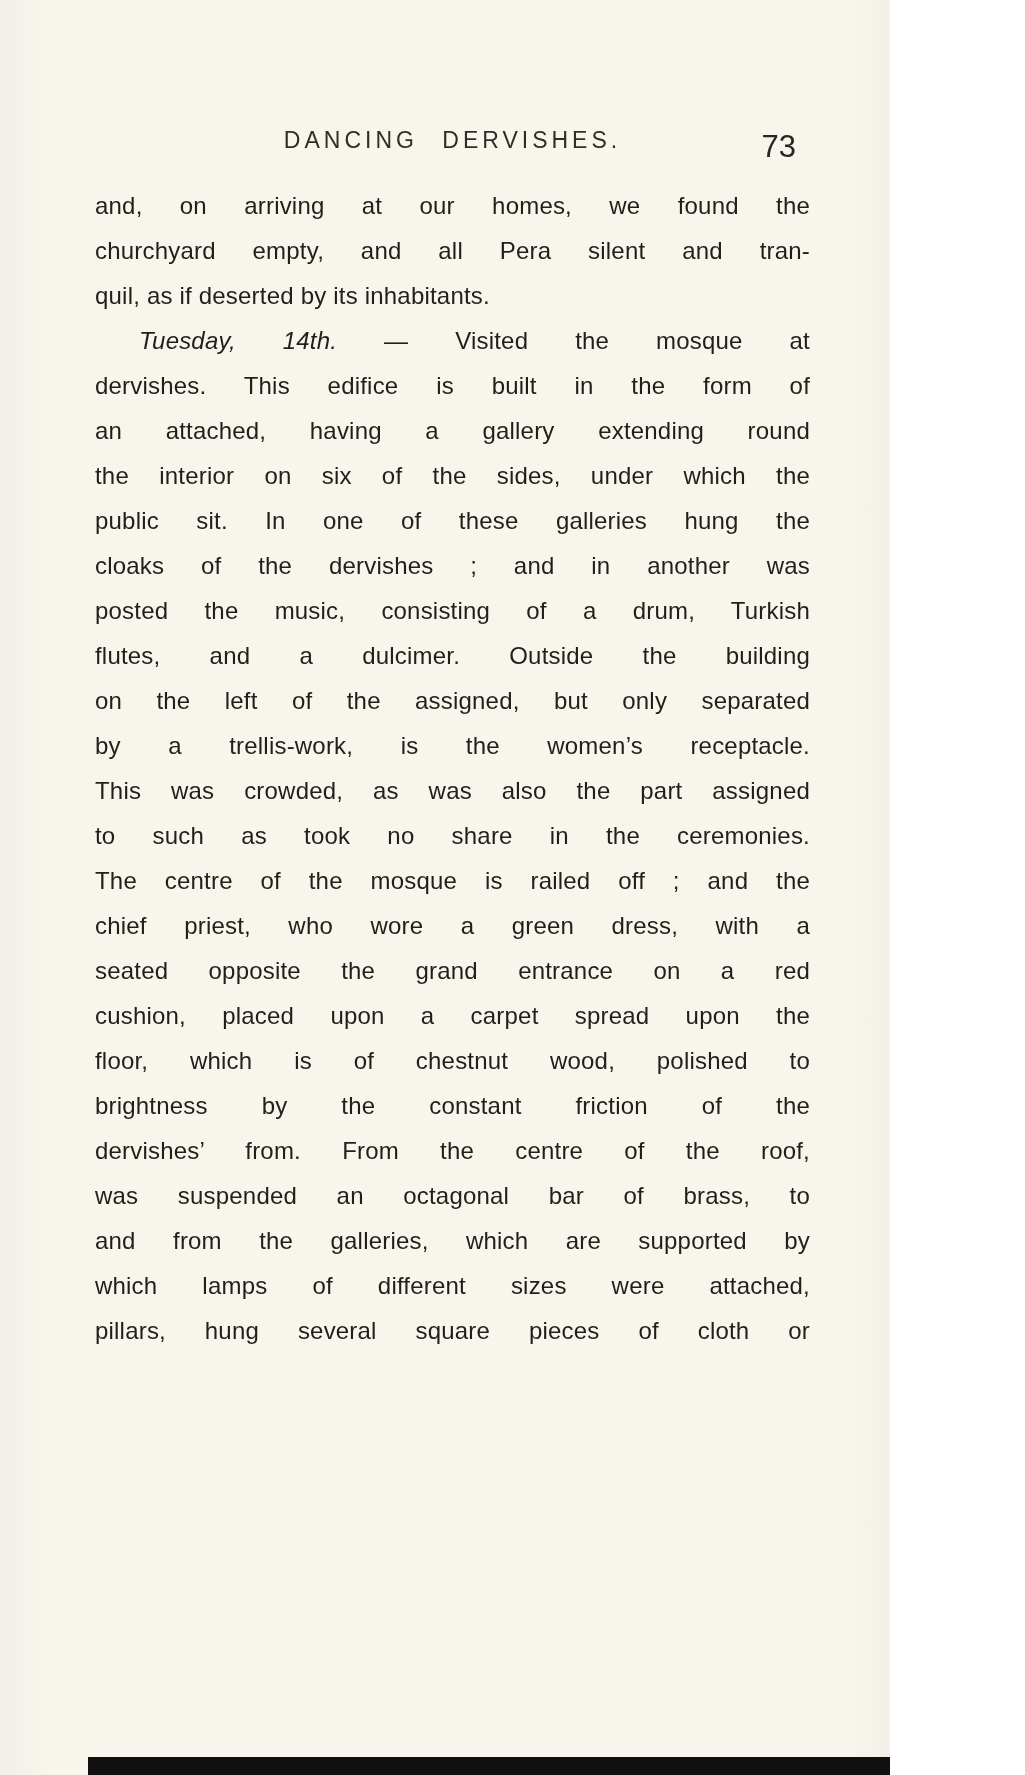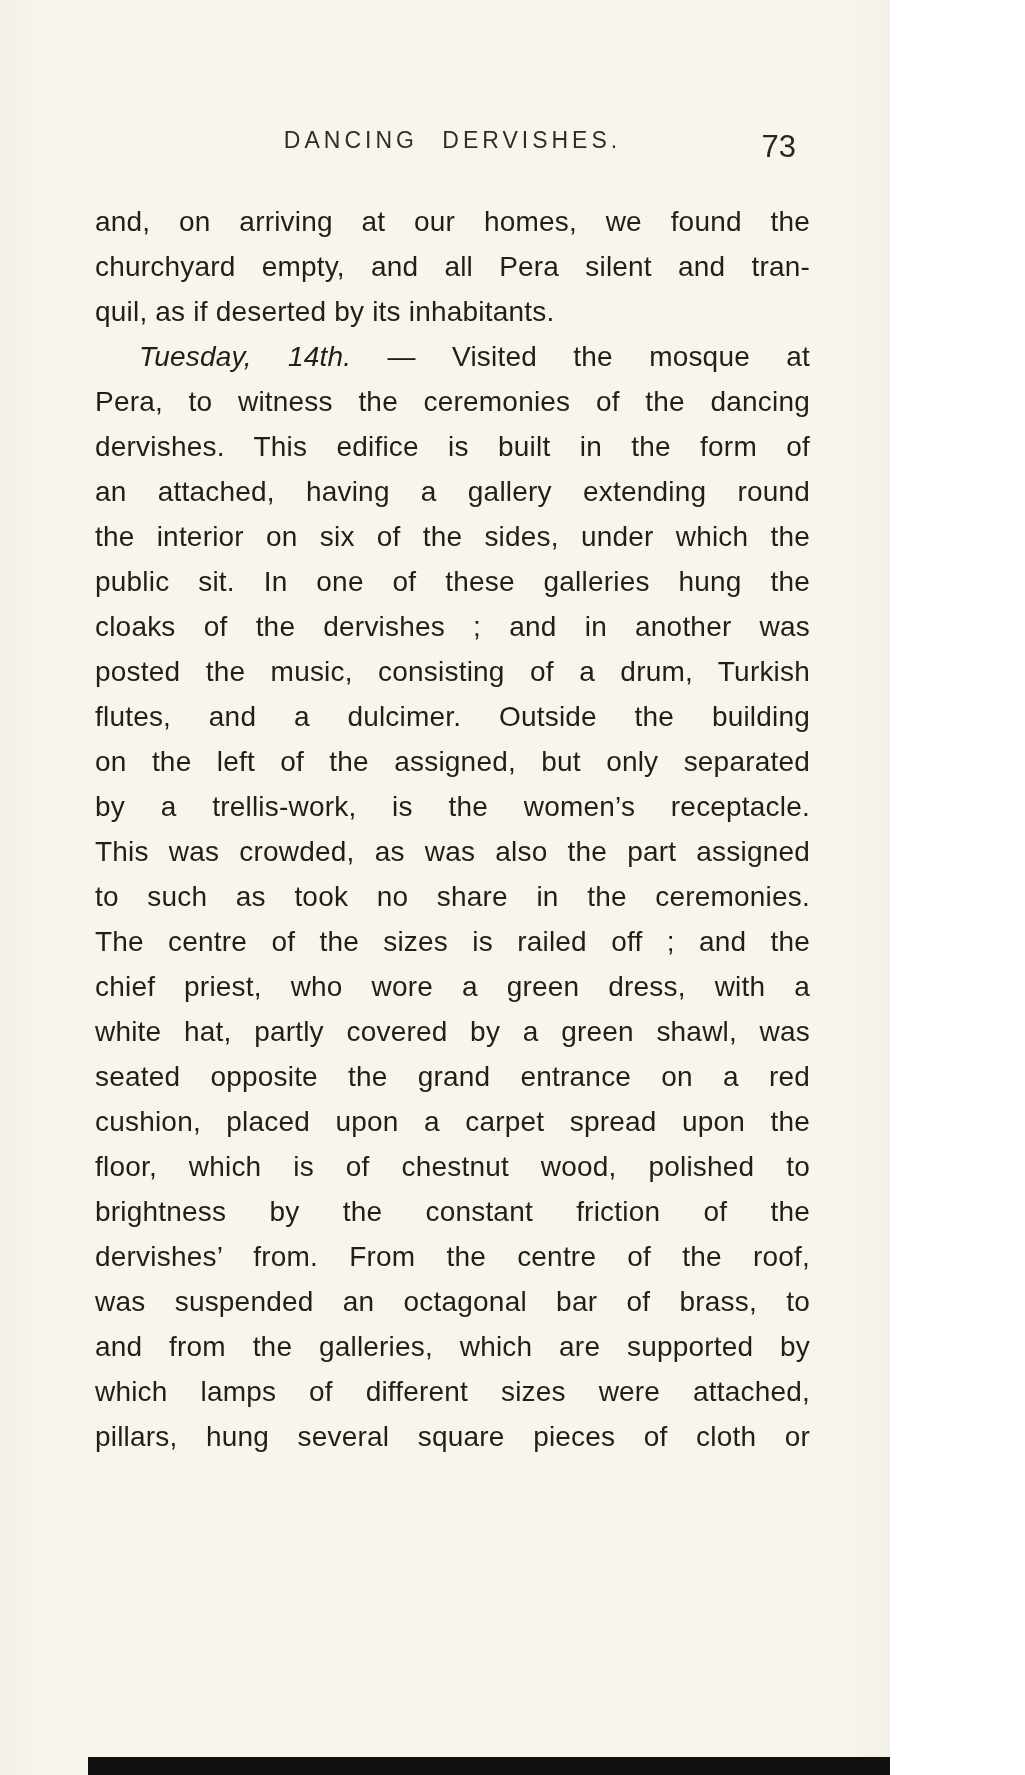--- a/index.html
+++ b/index.html
@@ -36,24 +36,24 @@
   }
   .page-number {
     position: absolute;
     right: 14px;
     top: 7px;
     font-size: 31px;
     color: #2a2520;
   }
   .body-text {
     position: absolute;
-    top: 199px;
+    top: 183px;
     left: 95px;
     width: 715px;
-    font-size: 28px;
+    font-size: 24px;
     line-height: 45px;
     letter-spacing: 0.2px;
   }
   .line {
     text-align: justify;
     text-align-last: justify;
     white-space: normal;
   }
   .line.end {
     text-align-last: left;
@@ -81,35 +81,33 @@
   <div class="running-header">
     <span class="running-title">DANCING DERVISHES.</span>
     <span class="page-number">73</span>
   </div>
 
   <div class="body-text">
       <div class="line"><span>and, on arriving at our homes, we found the</span></div>
       <div class="line"><span>churchyard empty, and all Pera silent and tran-</span></div>
       <div class="line end"><span>quil, as if deserted by its inhabitants.</span></div>
       <div class="line indent"><span class="italic">Tuesday, 14th.</span><span> — Visited the mosque at</span></div>
-      <div class="line"><span>Pera, to witness the ceremonies of the dancing</span></div>
       <div class="line"><span>dervishes. This edifice is built in the form of</span></div>
       <div class="line"><span>an attached, having a gallery extending round</span></div>
       <div class="line"><span>the interior on six of the sides, under which the</span></div>
       <div class="line"><span>public sit. In one of these galleries hung the</span></div>
       <div class="line"><span>cloaks of the dervishes ; and in another was</span></div>
       <div class="line"><span>posted the music, consisting of a drum, Turkish</span></div>
       <div class="line"><span>flutes, and a dulcimer. Outside the building</span></div>
       <div class="line"><span>on the left of the assigned, but only separated</span></div>
       <div class="line"><span>by a trellis-work, is the women’s receptacle.</span></div>
       <div class="line"><span>This was crowded, as was also the part assigned</span></div>
       <div class="line"><span>to such as took no share in the ceremonies.</span></div>
-      <div class="line"><span>The centre of the sizes is railed off ; and the</span></div>
+      <div class="line"><span>The centre of the mosque is railed off ; and the</span></div>
       <div class="line"><span>chief priest, who wore a green dress, with a</span></div>
-      <div class="line"><span>white hat, partly covered by a green shawl, was</span></div>
       <div class="line"><span>seated opposite the grand entrance on a red</span></div>
       <div class="line"><span>cushion, placed upon a carpet spread upon the</span></div>
       <div class="line"><span>floor, which is of chestnut wood, polished to</span></div>
       <div class="line"><span>brightness by the constant friction of the</span></div>
       <div class="line"><span>dervishes’ from. From the centre of the roof,</span></div>
       <div class="line"><span>was suspended an octagonal bar of brass, to</span></div>
       <div class="line"><span>and from the galleries, which are supported by</span></div>
       <div class="line"><span>which lamps of different sizes were attached,</span></div>
       <div class="line"><span>pillars, hung several square pieces of cloth or</span></div>
     </div>

